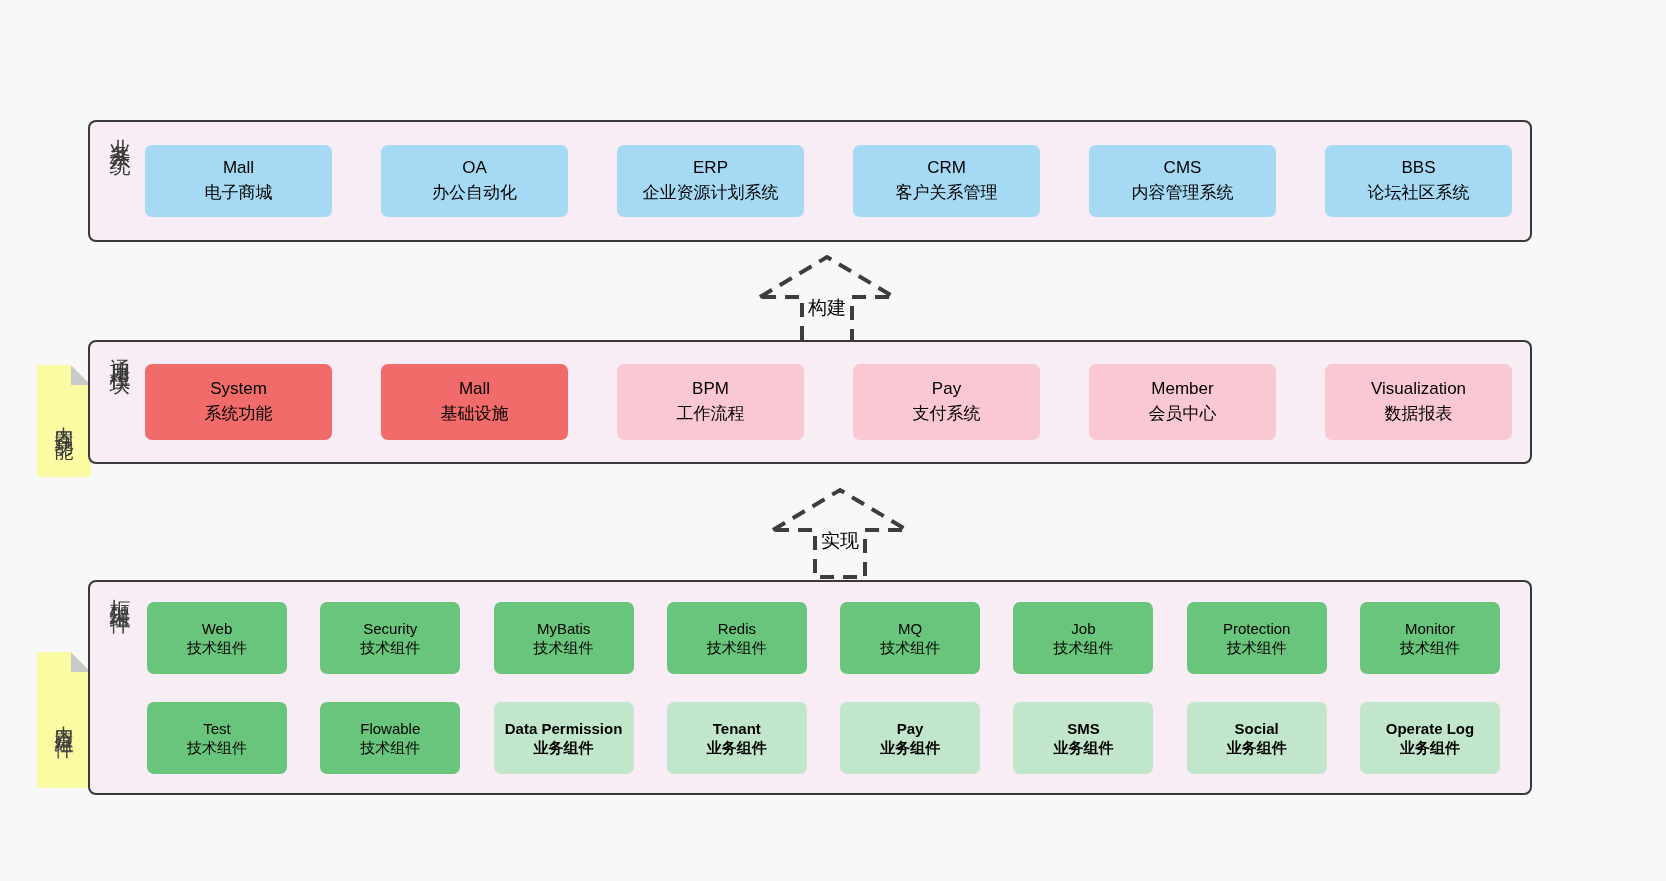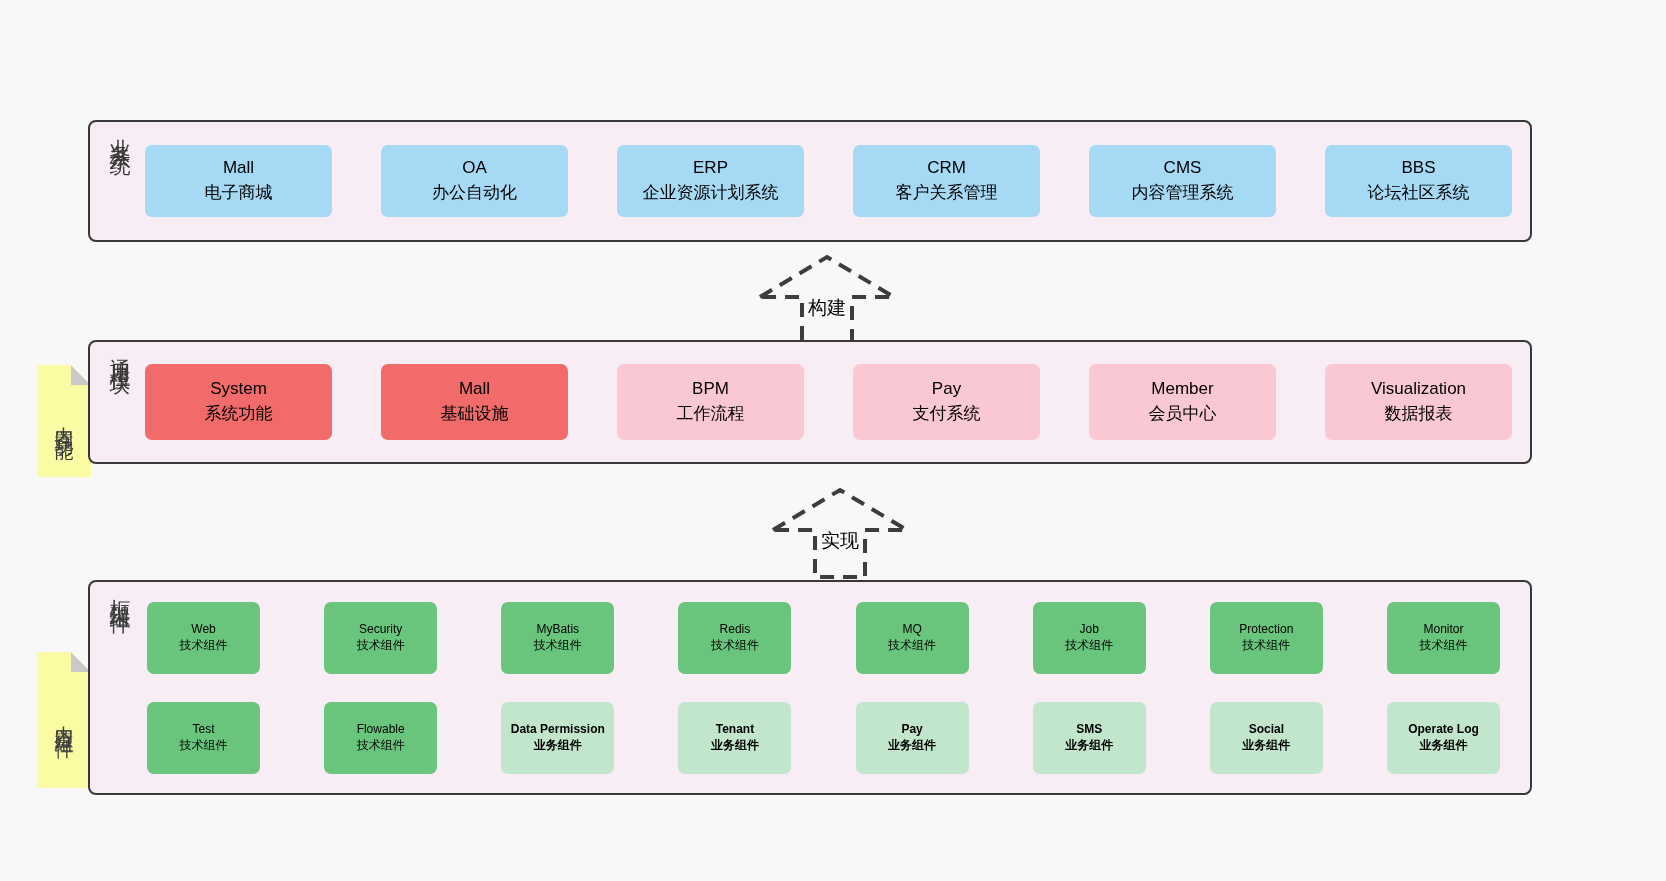--- a/index.html
+++ b/index.html
@@ -58,21 +58,21 @@
     display:flex; flex-direction:column;
     align-items:center; justify-content:center;
     text-align:center;
     border-radius:7px;
     font-size:17px;
     line-height:1.45;
     color:#000000;
   }
   .box-lg { width:187px; height:72px; }
   .band-modules .box-lg { height:76px; }
-  .box-sm { width:113px; height:72px; font-size:12px; line-height:1.3; }
+  .box-sm { width:140px; height:72px; font-size:15px; line-height:1.3; }
 
   .v-blue       { background:#a6d9f4; }
   .v-red        { background:#f26b6b; }
   .v-pink       { background:#fac8d2; }
   .v-green      { background:#69c57c; }
   .v-lightgreen { background:#c2e6cb;font-weight:bold; }
 
   
   .sticky {
     position:absolute;

